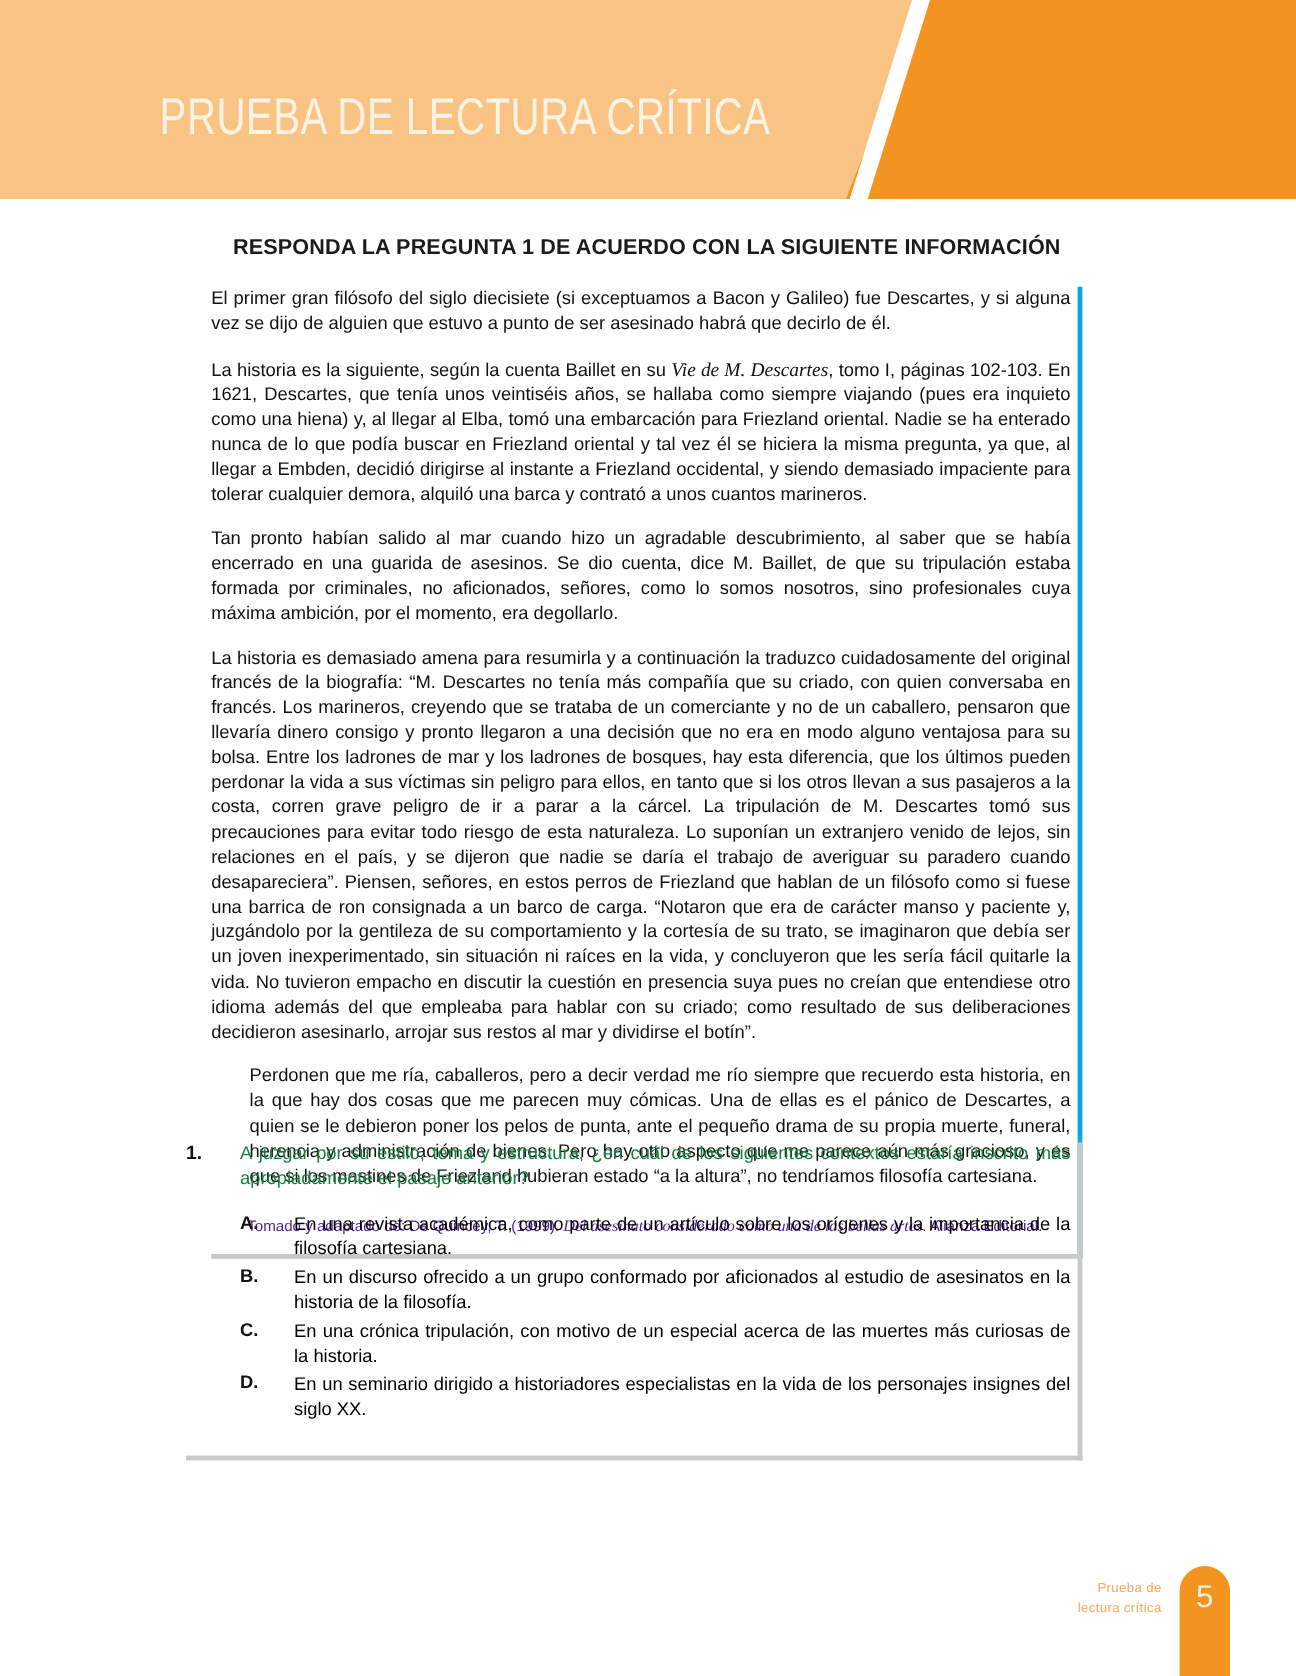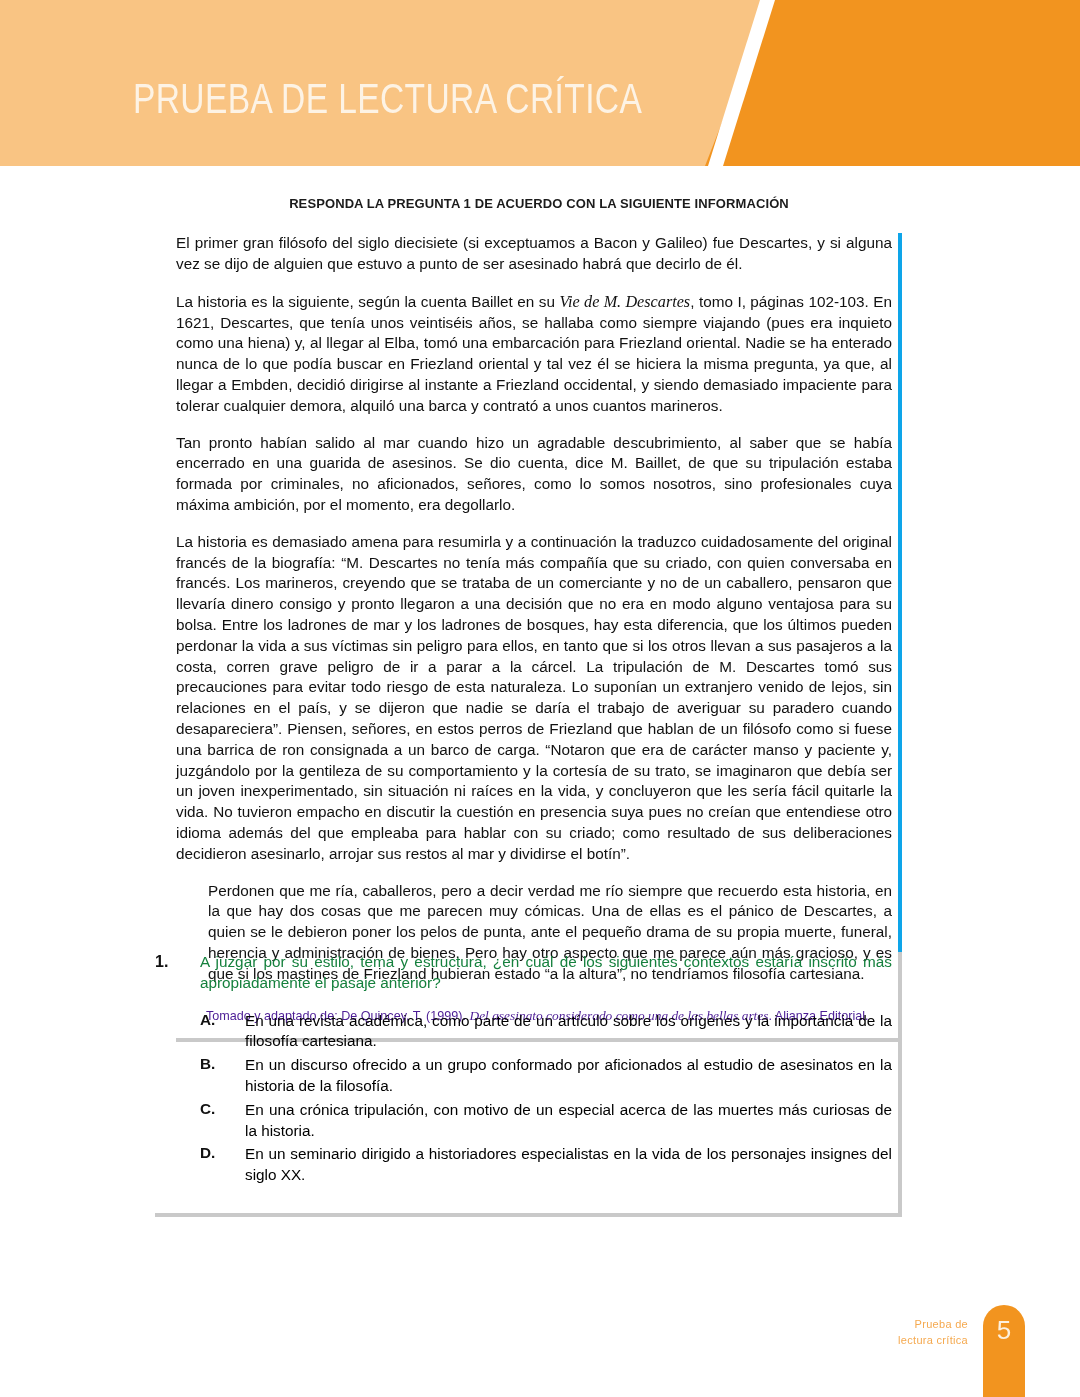--- a/index.html
+++ b/index.html
@@ -73,21 +73,21 @@
 
   
   .passage-block {
     position: absolute;
     left: 176px;
     top: 30px;
     width: 726px;
   }
   .passage-heading {
     text-align: center;
-    font-size: 13px;
+    font-size: 18px;
     font-weight: bold;
     color: #1b1b1b;
     letter-spacing: 0.1px;
     margin-bottom: 22px;
   }
   .passage-body {
     position: relative;
     background: #ffffff;
     border-right: 4px solid #0ea5e9;
     border-bottom: 4px solid #c9c9c9;

